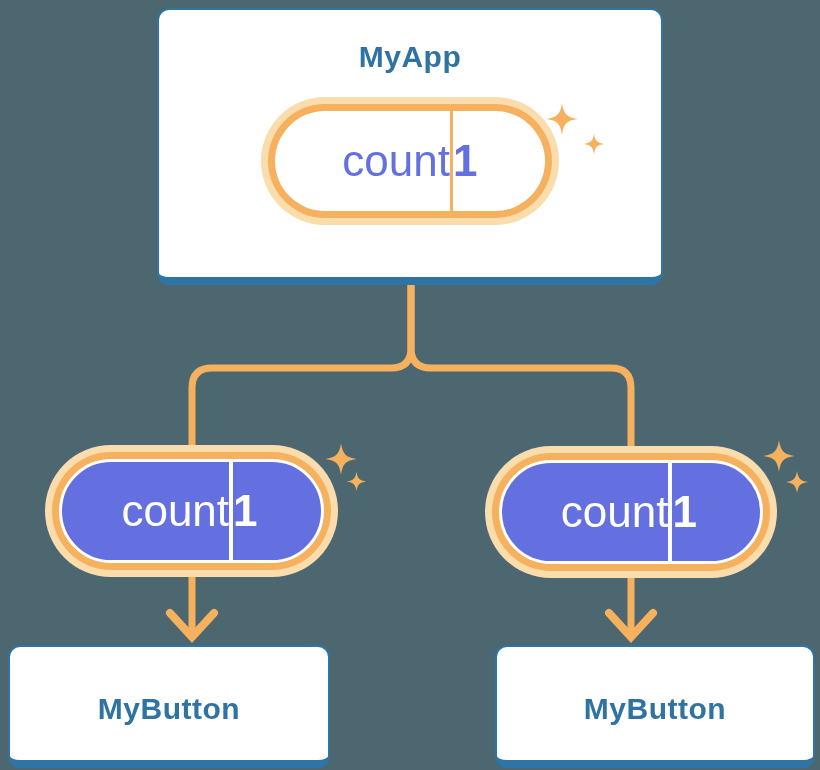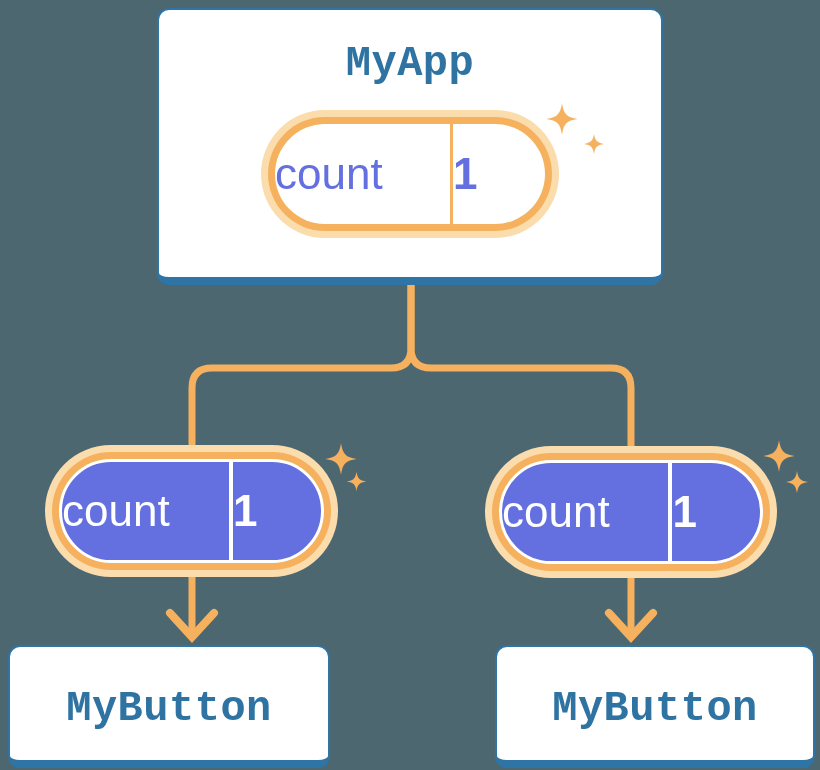--- a/index.html
+++ b/index.html
@@ -20,38 +20,37 @@
   }
   svg.connectors{position:absolute;left:0;top:0;z-index:1;}
   .connector{stroke:var(--orange);stroke-width:7;fill:none;}
   .arrowhead{stroke:var(--orange);stroke-width:8;fill:none;stroke-linejoin:miter;stroke-linecap:round;}
   .card{
     position:absolute;background:var(--card-bg);
     border:2px solid var(--blue);border-bottom:8px solid var(--blue);
     border-radius:12px;z-index:2;display:flex;flex-direction:column;align-items:center;
   }
   .card-title{
-    color:var(--blue-text);font-size:42px;font-weight:600;line-height:1.15;
+    color:var(--blue-text);font-size:30px;font-weight:600;line-height:1.15;
     letter-spacing:0.5px;
-    font-family:Liberation Mono, monospace;
   }
   .card.root{left:157px;top:8px;width:506px;height:277px;}
   .card.root .card-title{margin-top:30px;}
   .card.child{justify-content:center;padding-top:12px;}
   .card.child-left{left:8px;top:645px;width:322px;height:123px;}
   .card.child-right{left:495px;top:645px;width:320px;height:123px;}
 
   
   .pill-outer{background:var(--orange-pale);border-radius:999px;padding:7px;z-index:2;}
   .pill-mid{background:var(--orange);border-radius:999px;padding:7px;height:100%;}
   .pill-inner{
     border-radius:999px;overflow:hidden;height:100%;
     display:flex;align-items:stretch;
   }
-  .pill-cell{display:flex;align-items:center;justify-content:flex-start;}
+  .pill-cell{display:flex;align-items:center;justify-content:flex-end;}
   .pill-key{flex:1.9 1 0;}
   .pill-val{flex:1 1 0;font-weight:700;}
   .pill-text{font-size:44px;line-height:1;}
 
   
   .pill-top{width:298px;height:128px;margin-top:22px;}
   .pill-top .pill-inner{background:#fff;}
   .pill-top .pill-text{color:var(--purple);}
   .pill-top .pill-divider{width:3px;background:var(--orange);}
 

